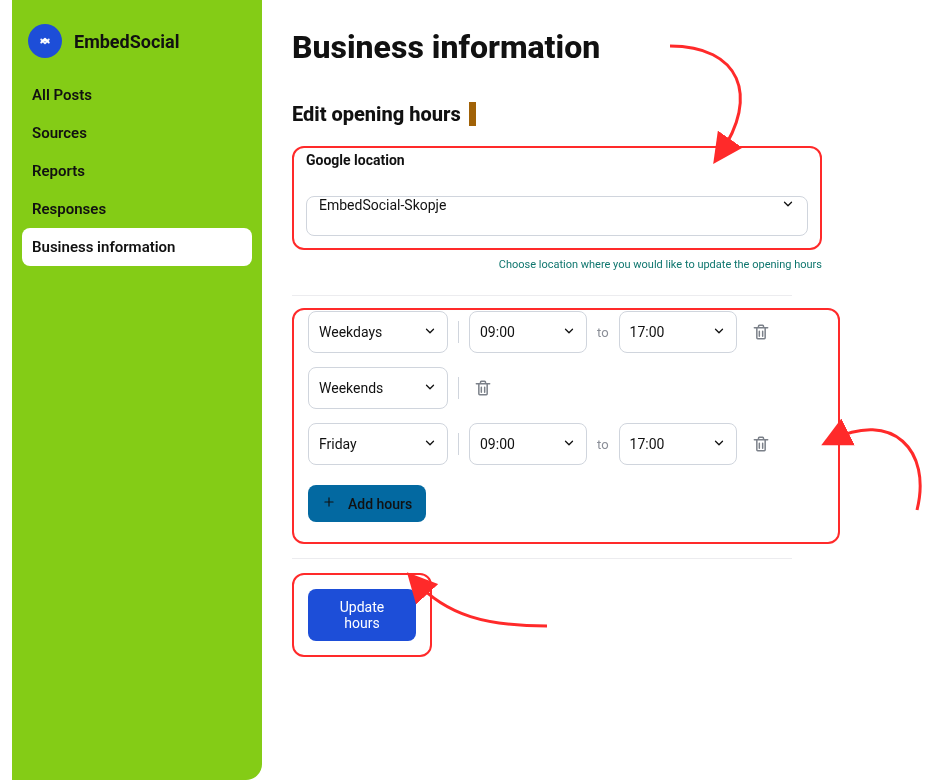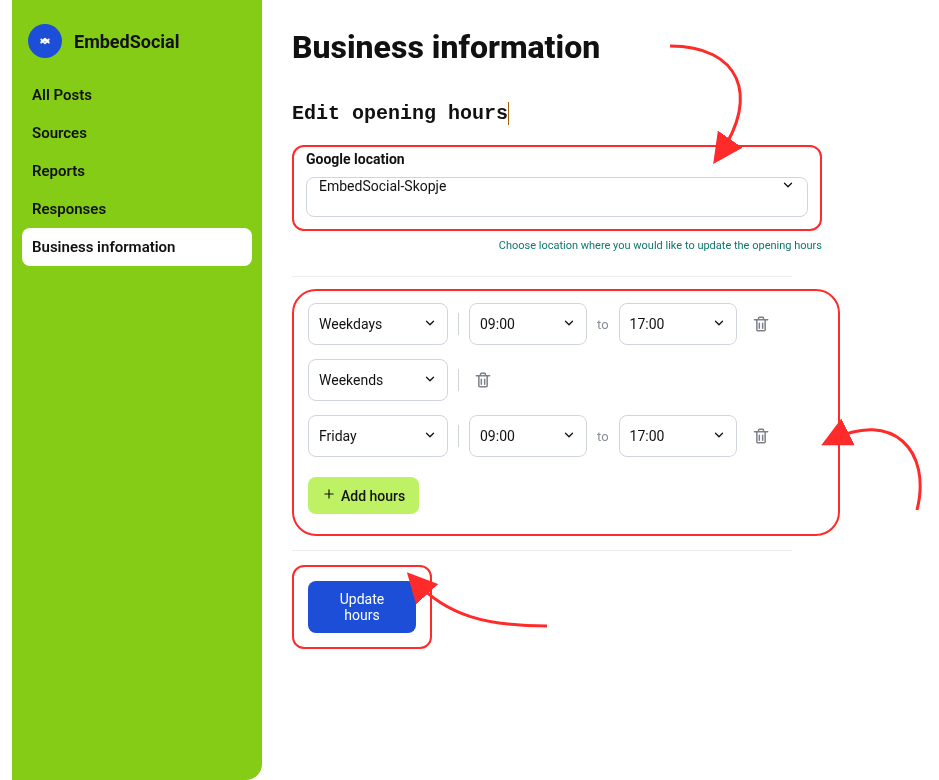--- a/index.html
+++ b/index.html
@@ -12,46 +12,46 @@
     margin-left: 12px;
   }
   .brand { display: flex; align-items: center; gap: 12px; padding: 6px 6px 18px 6px; }
   .brand-icon { width: 34px; height: 34px; border-radius: 50%; background: #1d4ed8; display:flex; align-items:center; justify-content:center; }
   .brand-name { font-weight: 700; font-size: 18px; color:#111; }
   .nav-item { display:block; padding: 10px 10px; font-size: 15px; color:#111; font-weight: 600; border-radius: 8px; cursor:pointer; }
   .nav-item.active { background:#fff; }
   .main { flex:1; padding: 28px 30px 0 30px; position:relative; }
   h1 { font-size: 32px; font-weight: 800; color:#111; margin-bottom: 36px; }
   h2 { font-size: 20px; font-weight: 800; color:#111; margin-bottom: 20px; display:inline-block; }
-  .h2-cursor { border-right: 1px solid #a16207; padding-right:0;font-family:Liberation Mono, monospace; }
+  .h2-cursor { border-right: 7px solid #a16207; padding-right:8px; }
   .section { width: 530px; }
   .highlight-box { border: 2px solid #ff2a2a; border-radius: 12px; padding: 4px 12px 12px 12px; margin-bottom: 8px; }
-  .field-label { font-size: 14px; font-weight: 700; color:#111; margin-bottom: 10px; }
+  .field-label { font-size: 14px; font-weight: 700; color:#111; margin-bottom: 28px; }
   .select {
     border: 1px solid #d0d5dd; border-radius: 8px; height: 40px;
     display:flex; align-items:flex-start; justify-content:space-between;
     padding: 0 12px; background:#fff; cursor:pointer; font-size:14px; color:#111;
   }
   .helper { font-size: 11px; color:#0f766e; margin: 8px 0 24px 0; text-align: right; }
   .divider { height:1px; background:#ececef; width:500px; margin-bottom:12px; }
-  .hours-box { border:2px solid #ff2a2a; border-radius:24px; padding: 12px 14px 20px 14px; width:548px; }
+  .hours-box { border:2px solid #ff2a2a; border-radius:12px; padding: 1px 14px 20px 14px; width:548px; }
   .hours-row { display:flex; align-items:center; gap:10px; margin-bottom: 14px; }
   .mini-select {
     border:1px solid #d0d5dd; border-radius:8px; height:42px; background:#fff;
     display:flex; align-items:center; justify-content:space-between; padding:0 10px;
     font-size:14px; color:#111; cursor:pointer;
   }
   .days-sel { width: 140px; }
   .vbar { width:1px; height:22px; background:#d0d5dd; }
   .time-sel { width: 118px; }
   .closed-sel { width: 118px; }
   .to-label { font-size:13px; color:#8b8f98; }
   .trash { width:20px; height:20px; color:#7b8089; cursor:pointer; margin-left:4px; }
   .add-hours {
-    display:inline-flex; align-items:center; gap:5px; background:#bef264;
+    display:inline-flex; align-items:center; gap:12px; background:#0369a1;
     border-radius:8px; padding: 10px 14px; font-size:14px; color:#111; font-weight:500; cursor:pointer; margin-top:6px;
   }
   .update-wrap {
     border:2px solid #ff2a2a; border-radius:12px; padding: 14px 14px; width:140px; margin-top: 14px;
   }
   .update-btn {
     background:#1d4ed8; color:#fff; font-size:14px; font-weight:400; border:none;
     border-radius:8px; padding: 10px 14px; cursor:pointer;
   }
   .chev { width:14px; height:14px; }

